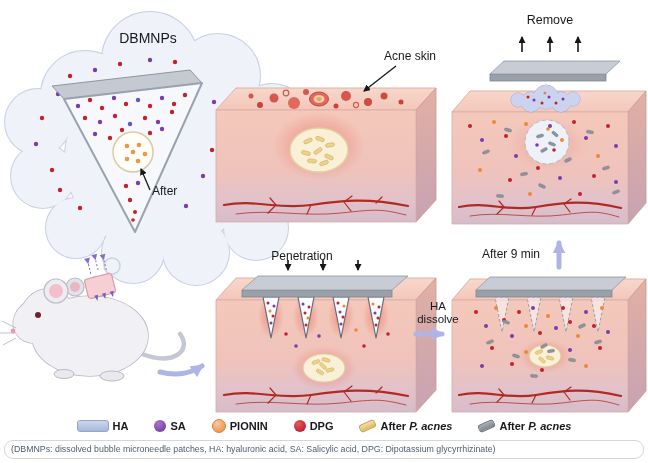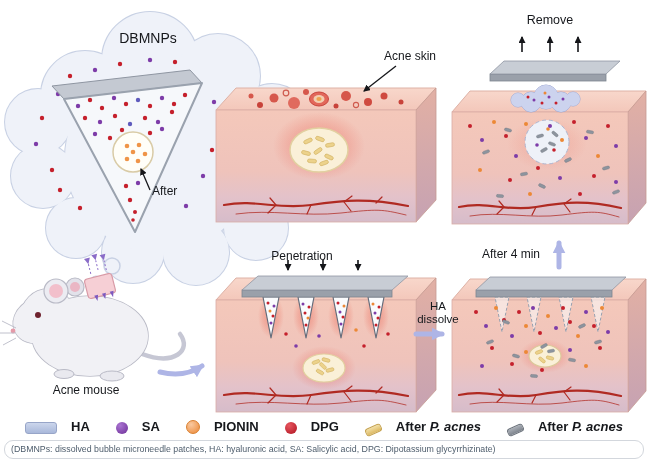--- a/index.html
+++ b/index.html
@@ -11,21 +11,21 @@
   .l-bubble{left:152px;top:184px;font-size:12px}
   .l-acneskin{left:374px;top:49px;width:72px;text-align:center;font-size:12px}
   .l-remove{left:512px;top:13px;width:76px;text-align:center;font-size:12.5px}
   .l-pen{left:252px;top:249px;width:100px;text-align:center;font-size:12px}
   .l-ha{left:413px;top:300px;width:50px;text-align:center;font-size:11.5px;line-height:1.15}
   .l-after{left:468px;top:247px;width:86px;text-align:center;font-size:12px}
   .l-mouse{left:30px;top:383px;width:112px;text-align:center;font-size:12px}
 
   .legend{position:absolute;left:0;top:413px;width:648px;height:26px;
           display:flex;align-items:center;justify-content:center;gap:26px}
-  .lg-item{display:flex;align-items:flex-end;gap:14px;font-weight:700;font-size:13px;color:#16181c}
+  .lg-item{display:flex;align-items:center;gap:4px;font-weight:700;font-size:11px;color:#16181c}
   .lg-item i{}
   .sw-ha{width:30px;height:10px;border-radius:3px;background:linear-gradient(180deg,#ccd6ec,#a9b8da);border:1px solid #97a5c8}
   .dot{width:12px;height:12px;border-radius:50%}
   .dot-sa{background:radial-gradient(circle at 35% 30%,#aa74d2,#6c2e96)}
   .dot-pionin{background:radial-gradient(circle at 35% 30%,#f9c9a0,#ec8836);border:1px solid #d97f2f}
   .dot-dpg{background:radial-gradient(circle at 35% 30%,#e8565f,#ad1220)}
   .capsule{width:15px;height:6px;border-radius:3px;transform:rotate(-24deg)}
   .cap-live{background:linear-gradient(180deg,#f3e0a6,#dcb862);border:1px solid #c6a350}
   .cap-dead{background:linear-gradient(180deg,#abb0b8,#7d838c);border:1px solid #6c737c}
 
@@ -463,22 +463,21 @@
   <line x1="416" y1="334" x2="442" y2="334" stroke="#aeb5e6" stroke-width="5" stroke-linecap="round" marker-end="url(#mkP)"></line>
   <line x1="559" y1="267" x2="559" y2="243" stroke="#aeb5e6" stroke-width="5" stroke-linecap="round" marker-end="url(#mkP)"></line>
 </svg>
 
 <div class="lbl l-dbmnps">DBMNPs</div>
 <div class="lbl l-bubble">After</div>
 <div class="lbl l-acneskin">Acne skin</div>
 <div class="lbl l-remove">Remove</div>
 <div class="lbl l-pen">Penetration</div>
 <div class="lbl l-ha">HA dissolve</div>
-<div class="lbl l-after">After 4 min</div>
-<div class="lbl l-mouse">Acne mouse</div>
+<div class="lbl l-after">After 9 min</div>
 
 <div class="legend">
   <div class="lg-item">
     <span class="sw-ha"></span>
     <span>HA</span>
   </div>
   <div class="lg-item">
     <span class="dot dot-sa"></span>
     <span>SA</span>
   </div>

